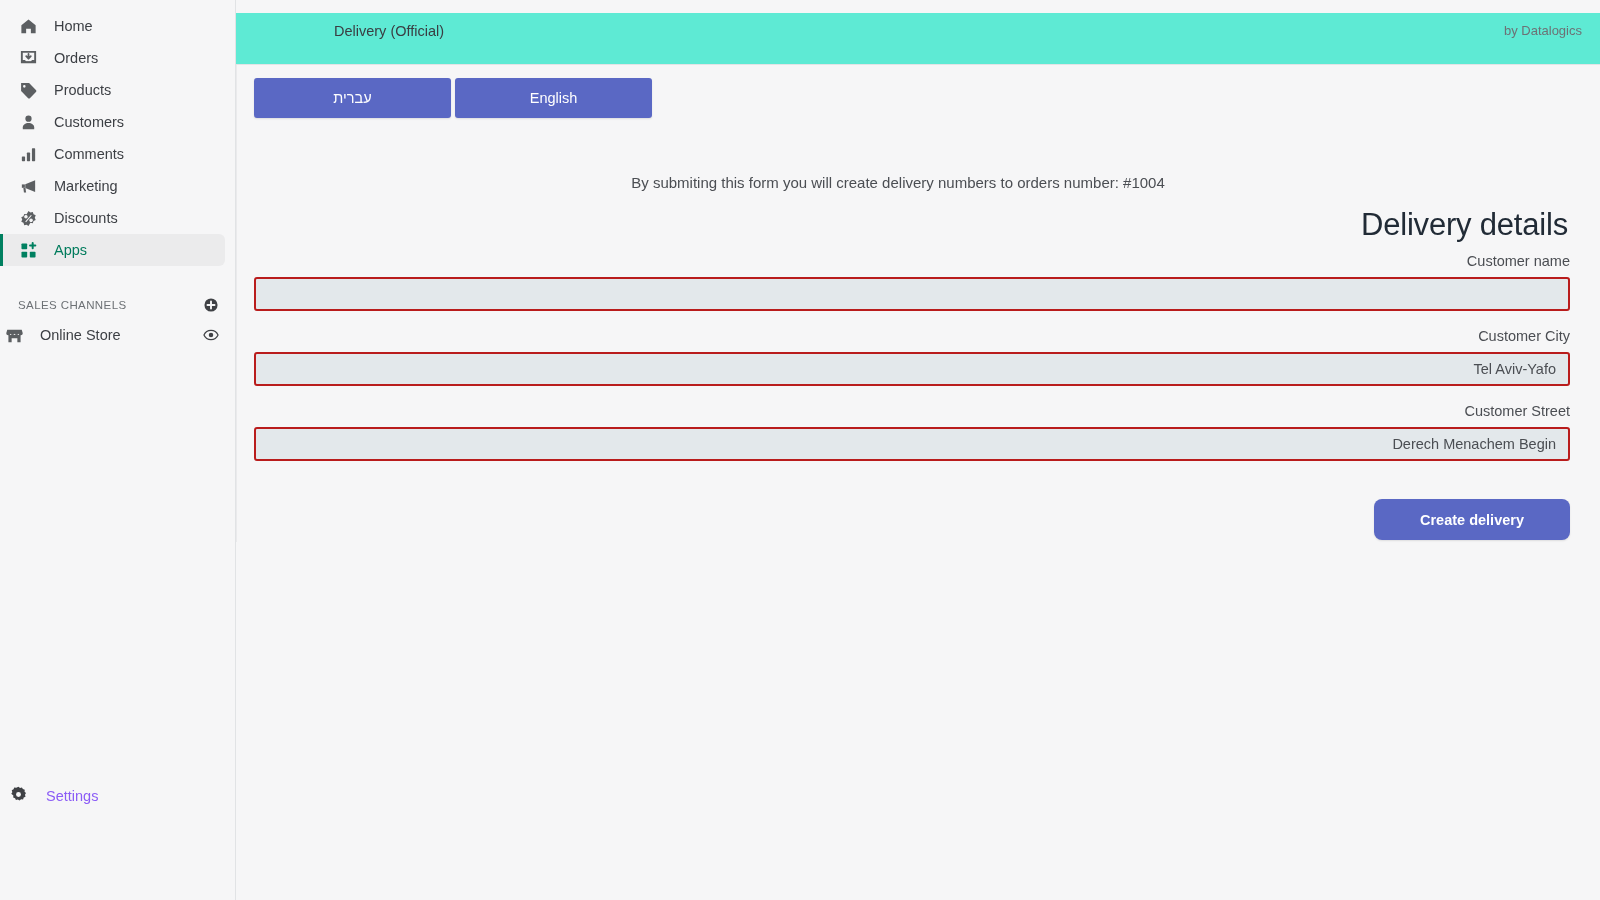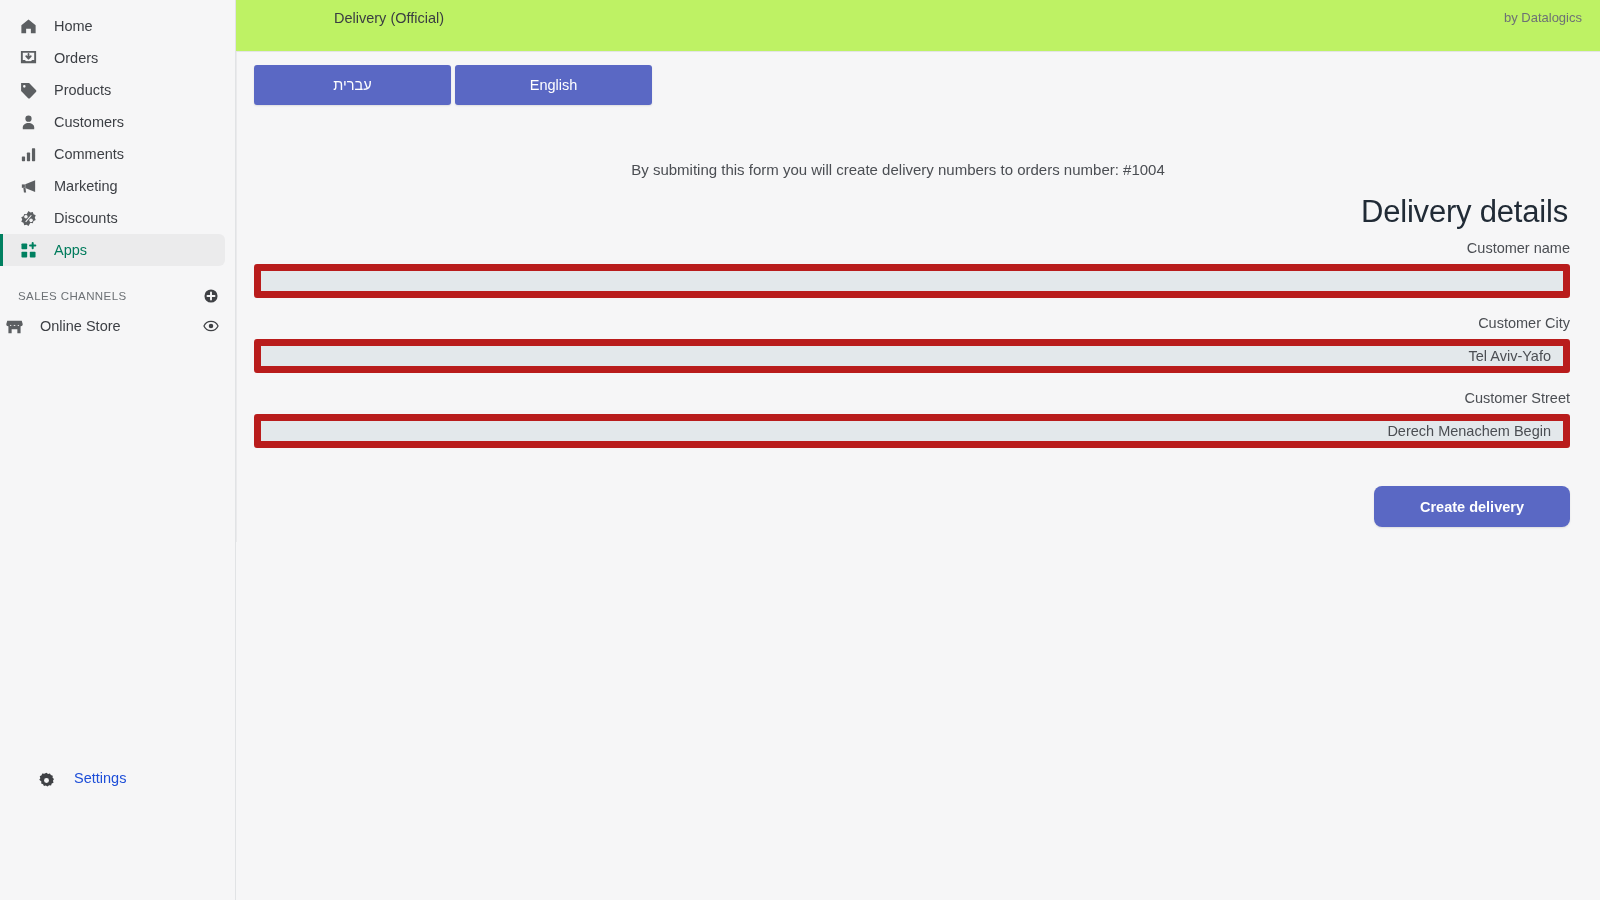--- a/index.html
+++ b/index.html
@@ -50,21 +50,21 @@
     position: absolute;
     left: -0px; top: 0; bottom: 0;
     width: 3px;
     background: #008060;
   }
   .nav-item.active .ico svg { fill: #008060; }
   .nav-item .ico svg { fill: #5c5f62; }
 
   .section-head {
     display: flex; align-items: center; justify-content: space-between;
-    margin-top: 17px;
+    margin-top: 26px;
     padding: 0 16px 0 18px;
     height: 26px;
   }
   .section-head .title {
     font-size: 11.5px;
     letter-spacing: 0.4px;
     color: #6d7175;
     text-transform: uppercase;
   }
   .section-head .plus { cursor: pointer; display: flex; }
@@ -80,50 +80,51 @@
     width: 20px; height: 20px; margin-right: 16px;
     display: flex; align-items: center; justify-content: center;
     flex: 0 0 20px;
   }
   .channel-item .ico svg { fill: #5c5f62; }
   .channel-item .label { flex: 1; }
   .channel-item .eye { cursor: pointer; display: flex; }
 
   .sidebar-spacer { flex: 1; }
   .settings-item {
-    display: flex; align-items: flex-start;
+    display: flex; align-items: flex-end;
     height: 34px;
-    padding-left: 36px;
+    padding-left: 8px;
     margin-bottom: 96px;
-    color: #1d4ed8;
+    color: #8b5cf6;
     font-size: 14.5px;
     cursor: pointer;
   }
   .settings-item .ico {
     width: 20px; height: 20px; margin-right: 18px;
     display: flex; align-items: center; justify-content: center;
     flex: 0 0 20px;
   }
   .settings-item .ico svg { fill: #3f4145; }
 
   
   .main {
     flex: 1;
     height: 900px;
     background: #f6f6f7;
     position: relative;
     overflow: hidden;
   }
   .topbar {
     height: 52px;
-    background: #bef264;
+    background: #5eead4;
     border-bottom: 1px solid #e3e4e6;
     display: flex; align-items: center;
     padding: 0 18px 16px 98px;
     position: relative;
+    margin-top: 13px;
   }
   .topbar .app-title {
     font-size: 14.5px;
     color: #3a3d42;
   }
   .topbar .by-line {
     margin-left: auto;
     font-size: 13px;
     color: #6d7175;
   }
@@ -179,21 +180,21 @@
     display: block;
     text-align: right;
     font-size: 14.5px;
     color: #4b4e53;
     margin-bottom: 8px;
   }
   .field-input {
     width: 100%;
     height: 34px;
     background: #e3e8eb;
-    border: 7px solid #b91c1c;
+    border: 2px solid #b91c1c;
     border-radius: 3px;
     font-size: 14.5px;
     font-family: "Liberation Sans", sans-serif;
     color: #4b4e53;
     text-align: right;
     padding: 0 12px;
     outline: none;
   }
   .field-textarea {
     width: 100%;

